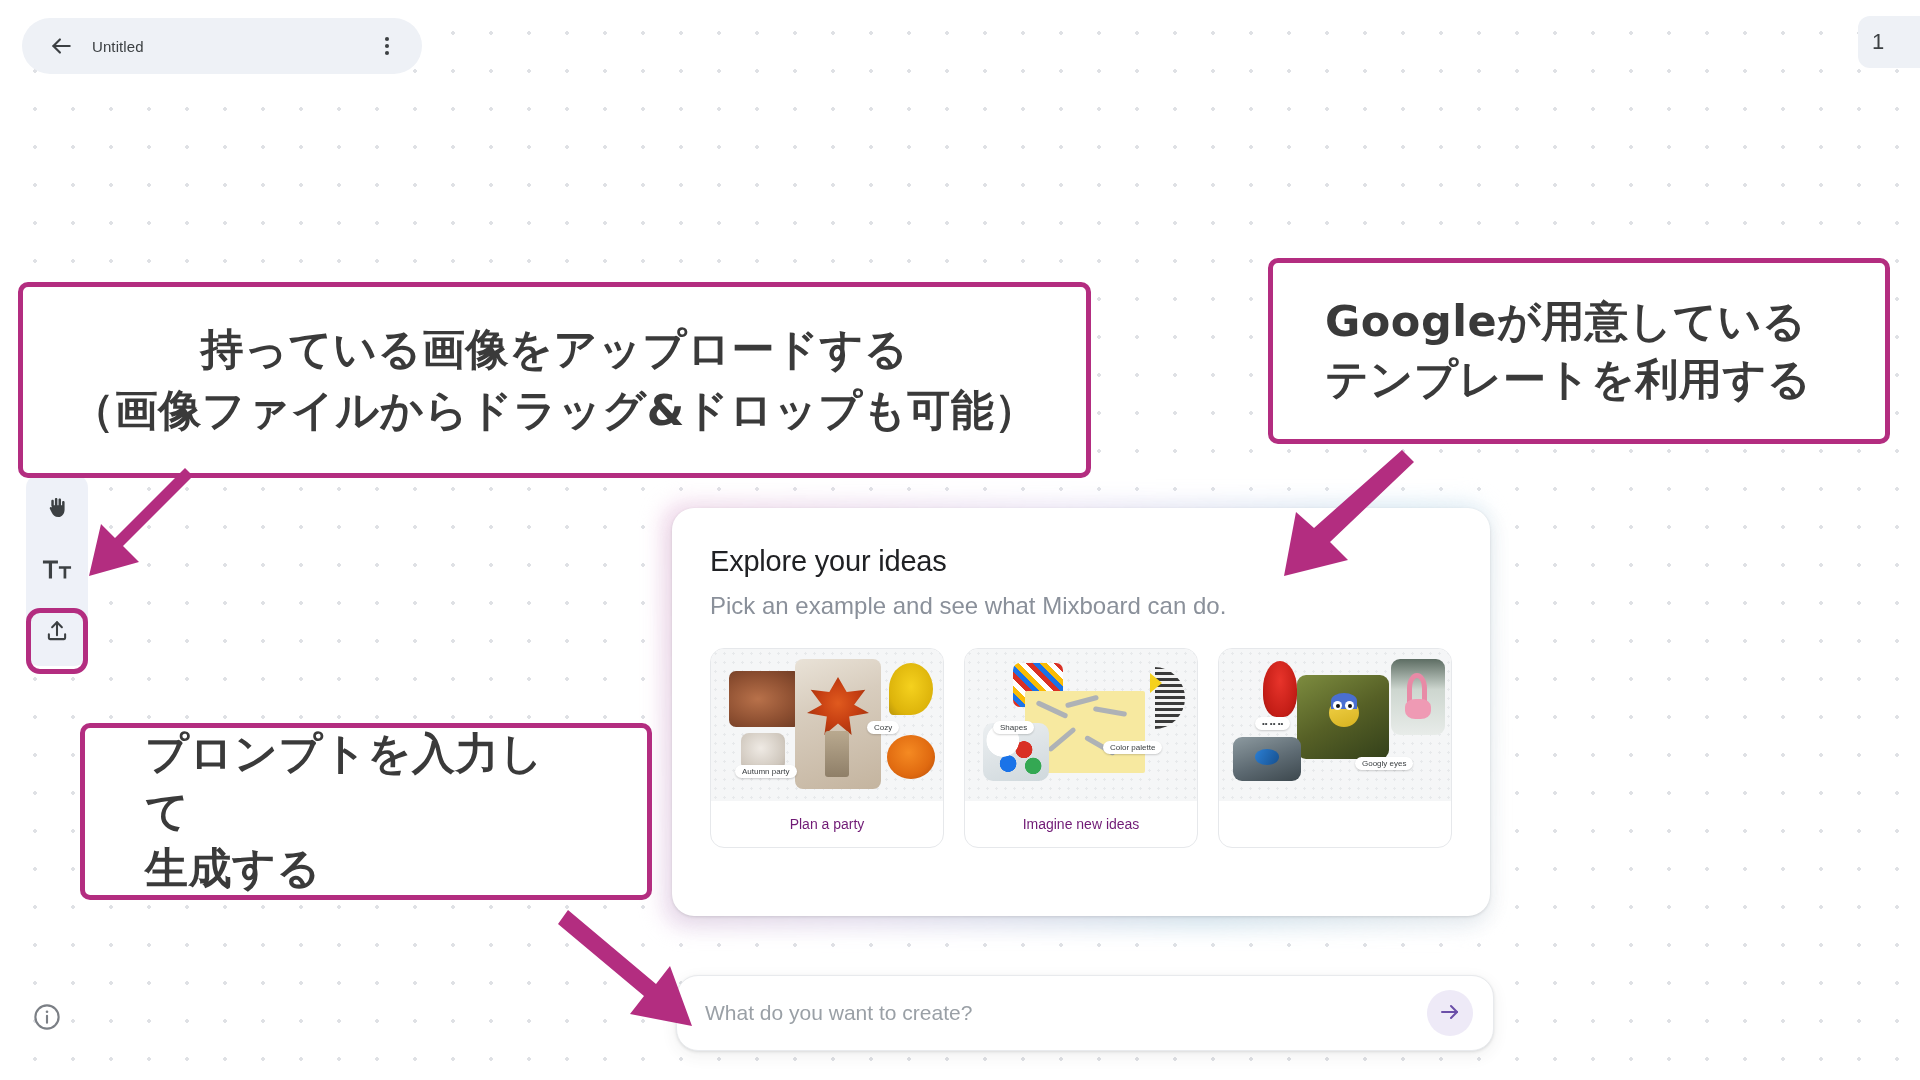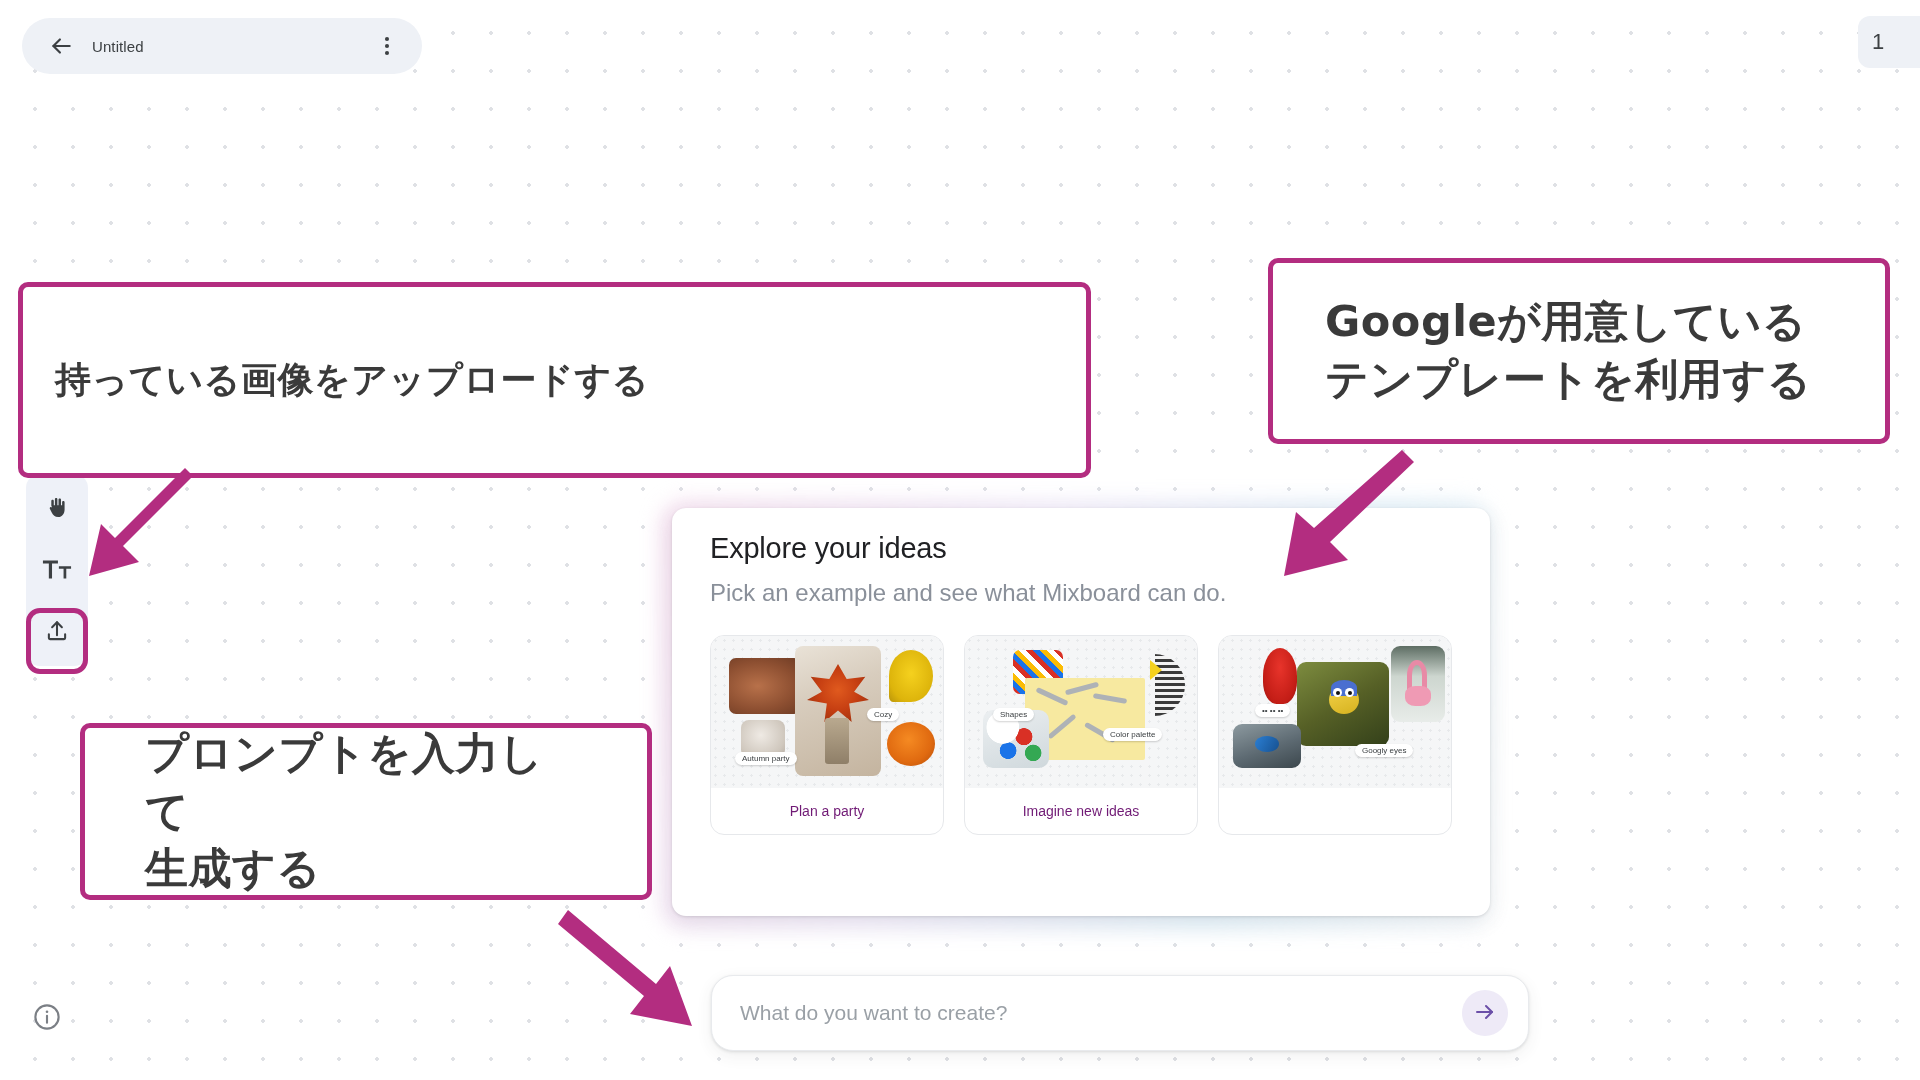--- a/index.html
+++ b/index.html
@@ -80,23 +80,23 @@
         rgba(228,214,245,.45) 38%,
         rgba(205,230,245,.55) 72%,
         rgba(232,240,250,.35) 100%);
     filter: blur(10px);
   }
   .explore-panel {
     position: absolute;
     left: 672px; top: 508px;
     width: 818px; height: 408px;
     background: #ffffff;
-    border-radius: 14px;
+    border-radius: 22px;
     box-shadow: 0 1px 3px rgba(60,64,67,.16), 0 6px 22px rgba(60,64,67,.10);
-    padding: 24px 38px 30px;
+    padding: 37px 38px 30px;
   }
   .explore-title {
     font-size: 29px; color: #202124; font-weight: 400;
     letter-spacing: -.2px;
   }
   .explore-sub {
     margin-top: 14px;
     font-size: 24px; color: #8a909a; font-weight: 400;
   }
   .cards-row {
@@ -132,21 +132,21 @@
     padding: 2px 7px;
     font-size: 8px; color: #3c4043;
     box-shadow: 0 1px 2px rgba(0,0,0,.18);
     white-space: nowrap;
     z-index: 5;
   }
 
   
   .prompt-bar {
     position: absolute;
-    left: 711px; top: 975px;
+    left: 676px; top: 975px;
     width: 818px; height: 76px;
     background: #ffffff;
     border: 1px solid #e8eaed;
     border-radius: 22px;
     box-shadow: 0 1px 3px rgba(60,64,67,.14), 0 5px 16px rgba(60,64,67,.08);
     display: flex; align-items: center;
     padding: 0 20px 0 28px;
   }
   .prompt-input {
     flex: 1; border: none; outline: none;
@@ -179,21 +179,21 @@
     font-weight: bold;
     letter-spacing: .5px;
     font-family: "DejaVu Sans", "Liberation Sans", sans-serif;
   }
   .callout span { display: block; }
 
   #callout-upload {
     left: 18px; top: 282px;
     width: 1073px; height: 196px;
     padding: 0 32px;
-    font-size: 36px; line-height: 1.42;
+    font-size: 43px; line-height: 1.42; align-items: center;
   }
   #callout-template {
     left: 1268px; top: 258px;
     width: 622px; height: 186px;
     padding: 0 52px;
     font-size: 43px; line-height: 1.34;
   }
   #callout-prompt {
     left: 80px; top: 723px;
     width: 572px; height: 177px;
@@ -378,20 +378,21 @@
   <div class="info-icon">
     <svg width="30" height="30" viewBox="0 0 24 24" fill="none" stroke="#7b7f85" stroke-width="1.7">
       <circle cx="12" cy="12" r="9.3"></circle>
       <line x1="12" y1="11" x2="12" y2="16.5" stroke-linecap="round"></line>
       <circle cx="12" cy="7.8" r="1.05" fill="#7b7f85" stroke="none"></circle>
     </svg>
   </div>
 
   <div class="callout" id="callout-upload">
     <span>持っている画像をアップロードする</span>
+    <span>（画像ファイルからドラッグ&amp;ドロップも可能）</span>
   </div>
 
   <div class="callout" id="callout-template">
     <span>Googleが用意している</span>
     <span>テンプレートを利用する</span>
   </div>
 
   <div class="callout" id="callout-prompt">
     <span>プロンプトを入力して</span>
     <span>生成する</span>

